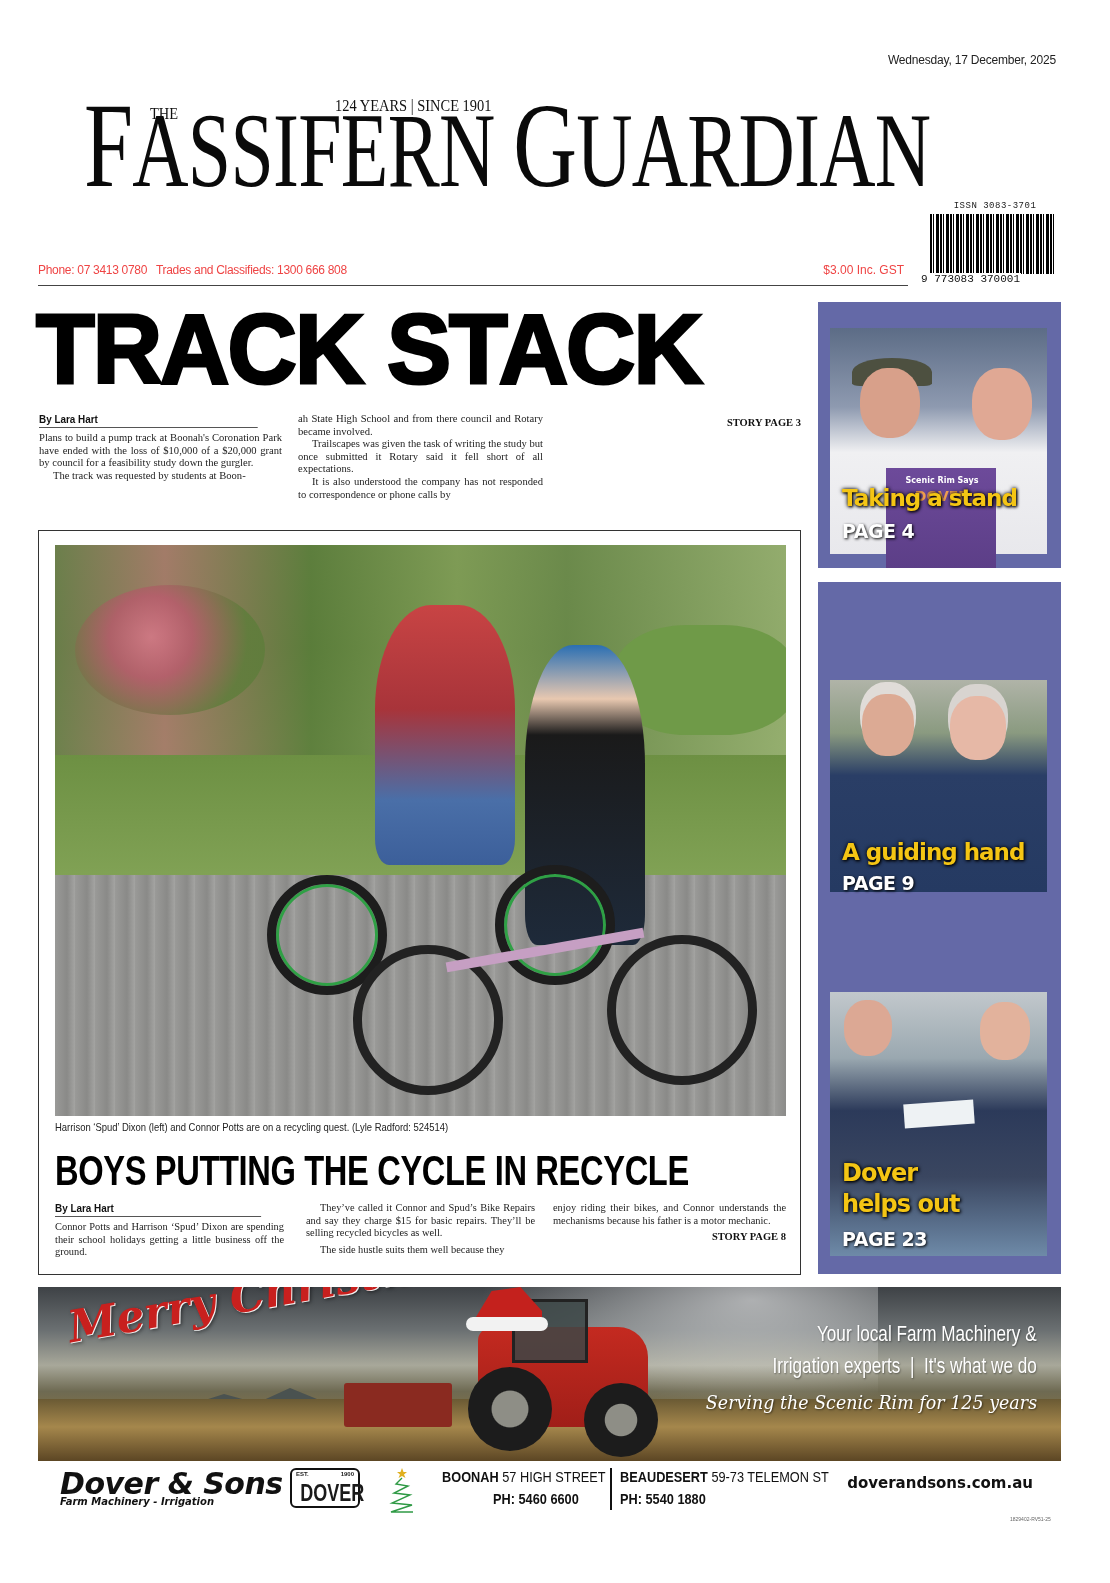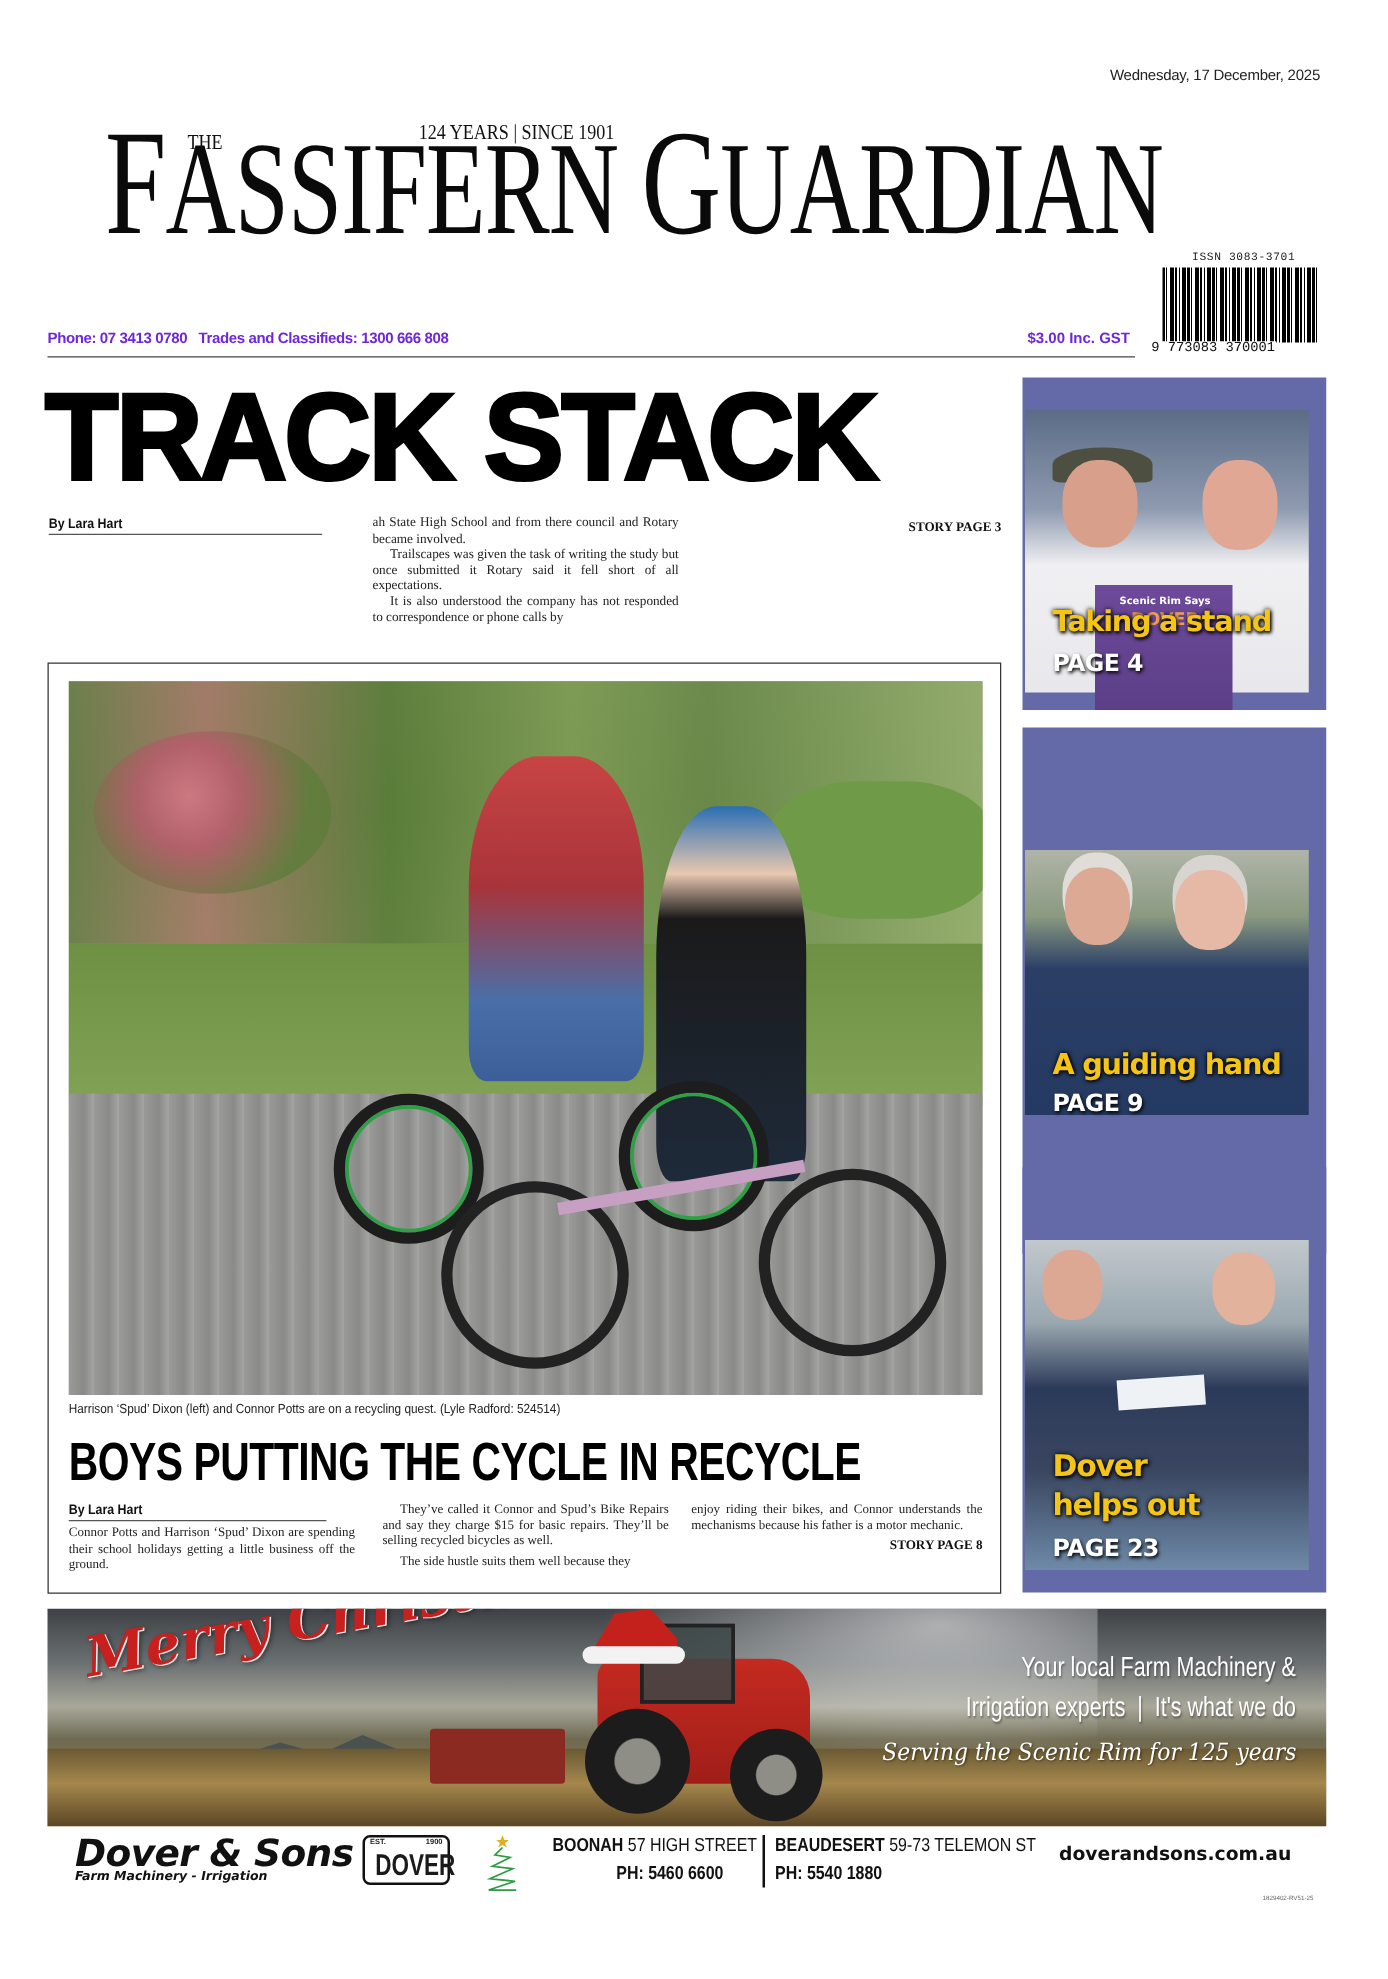--- a/index.html
+++ b/index.html
@@ -15,21 +15,21 @@
   .masthead-title { left: 84px; top: 96px; width: 940px; font-family: "Liberation Serif", serif; font-size: 106px; line-height: 100px; color: #0a0a0a; white-space: nowrap; transform: scaleX(0.735); transform-origin: left; letter-spacing: -1px; }
   .masthead-title .big { font-size: 120px; }
 
   .issn { left: 940px; top: 201px; width: 110px; text-align: center; font-family: "Liberation Mono", monospace; font-size: 9px; color: #222; letter-spacing: 0.5px; }
   .barcode { left: 920px; top: 214px; width: 136px; height: 66px; }
   .barcode-bars { position: absolute; left: 10px; top: 0; width: 126px; height: 60px;
     background: repeating-linear-gradient(90deg, #000 0px, #000 2px, #fff 2px, #fff 3px, #000 3px, #000 4px, #fff 4px, #fff 6px, #000 6px, #000 9px, #fff 9px, #fff 10px); }
   .barcode-digits { position: absolute; left: 0; top: 59px; width: 136px; font-family: "Liberation Mono", monospace; font-size: 11px; color: #111; background: transparent; }
   .barcode-digits span { background: #fff; padding: 0 1px; }
 
-  .infobar { left: 38px; top: 263px; width: 878px; height: 18px; font-family: "Liberation Sans", sans-serif; font-size: 12px; font-weight: bold; color: #6d28d9; }
+  .infobar { left: 38px; top: 263px; width: 878px; height: 18px; font-family: "Liberation Sans", sans-serif; font-size: 12px; font-weight: normal; color: #ef4444; }
   .infobar .left { position: absolute; left: 0; top: 0; letter-spacing: -0.3px; }
   .infobar .right { position: absolute; right: 12px; top: 0; }
   .rule-top { left: 38px; top: 285px; width: 870px; height: 1px; background: #444; }
 
   
   .headline { left: 36px; top: 296px; font-family: "Liberation Sans", sans-serif; font-weight: 900; font-size: 98px; line-height: 106px; color: #000; letter-spacing: -2px; transform: scaleX(0.98); transform-origin: left; white-space: nowrap; }
   .headline { -webkit-text-stroke: 3px #000; }
 
   .col { font-family: "Liberation Serif", serif; font-size: 10.6px; line-height: 12.6px; color: #222; text-align: justify; }
   .col p { text-indent: 0; }
@@ -58,21 +58,21 @@
 
   .caption { left: 55px; top: 1121px; font-family: "Liberation Sans", sans-serif; font-size: 10.5px; color: #222; transform: scaleX(0.9); transform-origin: left; white-space: nowrap; }
   .headline2 { left: 55px; top: 1145px; font-family: "Liberation Sans", sans-serif; font-weight: bold; font-size: 43px; line-height: 50px; color: #000; transform: scaleX(0.76); transform-origin: left; white-space: nowrap; letter-spacing: -0.5px; }
   .f-c1 { left: 55px; top: 1202px; width: 229px; }
   .f-c2 { left: 306px; top: 1202px; width: 229px; }
   .f-c3 { left: 553px; top: 1202px; width: 233px; }
   .f-c1 .col, .f-c2 .col, .f-c3 .col { font-size: 10.4px; }
 
   
   .promo { left: 818px; width: 243px; background: #6469a7; overflow: hidden; }
-  .promo .pic { position: absolute; left: 2px; right: 14px; padding-left: 13px; }
+  .promo .pic { position: absolute; left: 12px; right: 14px; padding-left: 13px; }
   .promo .headline-y { position: absolute; left: 24px; font-family: "DejaVu Sans", sans-serif; font-weight: bold; color: #f4c514; font-size: 23px; line-height: 28px; letter-spacing: -1px; text-shadow: 1px 1px 3px #000, 0 0 4px #000; }
   .promo .pageref { position: absolute; left: 24px; font-family: "DejaVu Sans", sans-serif; font-weight: bold; color: #fff; font-size: 19px; letter-spacing: -0.5px; text-shadow: 1px 1px 3px #000; }
 
   .promo1 { top: 302px; height: 266px; }
   .promo1 .pic { top: 26px; height: 226px; background: linear-gradient(180deg, #5c6c86 0%, #8e9ab0 35%, #f0f0f2 55%, #e8e8ec 100%); }
   .promo1 .sign { position: absolute; left: 56px; top: 140px; width: 110px; height: 112px; background: linear-gradient(180deg, #6d4a9a 0%, #5a3d85 100%); }
   .promo1 .sign-t1 { position: absolute; left: 8px; top: 8px; width: 96px; text-align: center; color: #fff; font-family: "DejaVu Sans", sans-serif; font-size: 8px; font-weight: bold; }
   .promo1 .sign-t2 { position: absolute; left: 8px; top: 20px; width: 96px; text-align: center; color: #f0a050; font-family: "DejaVu Sans", sans-serif; font-size: 14px; font-weight: bold; }
   .promo1 .face1 { position: absolute; left: 30px; top: 40px; width: 60px; height: 70px; border-radius: 45%; background: #d8a08a; }
   .promo1 .hat { position: absolute; left: 22px; top: 30px; width: 80px; height: 28px; border-radius: 50% 50% 10% 10%; background: #4d5040; }
@@ -150,20 +150,24 @@
 <div class="abs infobar">
   <span class="left" style="white-space:pre">Phone: 07 3413 0780   Trades and Classifieds: 1300 666 808</span>
   <span class="right">$3.00 Inc. GST</span>
 </div>
 <div class="abs rule-top"></div>
 
 <div class="abs headline">TRACK STACK</div>
 
 <div class="abs lead-c1">
   <div class="byline">By Lara Hart</div>
+  <div class="col">
+    <p>Plans to build a pump track at Boonah's Coronation Park have ended with the loss of $10,000 of a $20,000 grant by council for a feasibility study down the gurgler.</p>
+    <p class="ind">The track was requested by students at Boon-</p>
+  </div>
 </div>
 <div class="abs lead-c2">
   <div class="col">
     <p>ah State High School and from there council and Rotary became involved.</p>
     <p class="ind">Trailscapes was given the task of writing the study but once submitted it Rotary said it fell short of all expectations.</p>
     <p class="ind">It is also understood the company has not responded to correspondence or phone calls by</p>
   </div>
 </div>
 <div class="abs lead-c3">
   <div class="story-ref">STORY PAGE 3</div>

